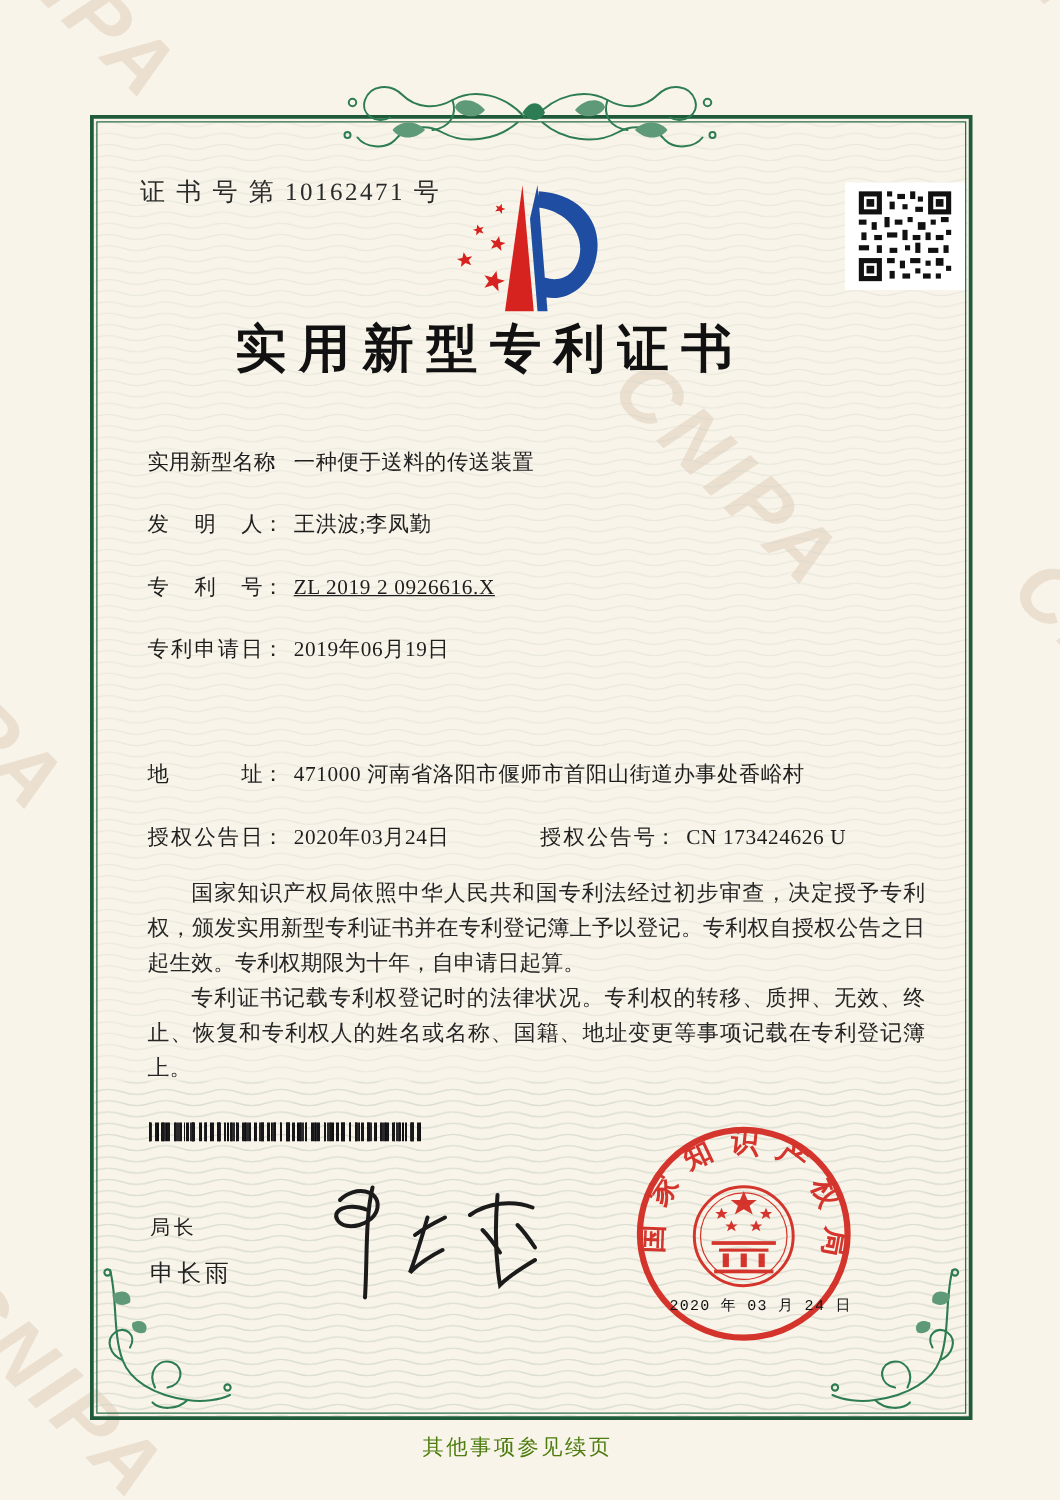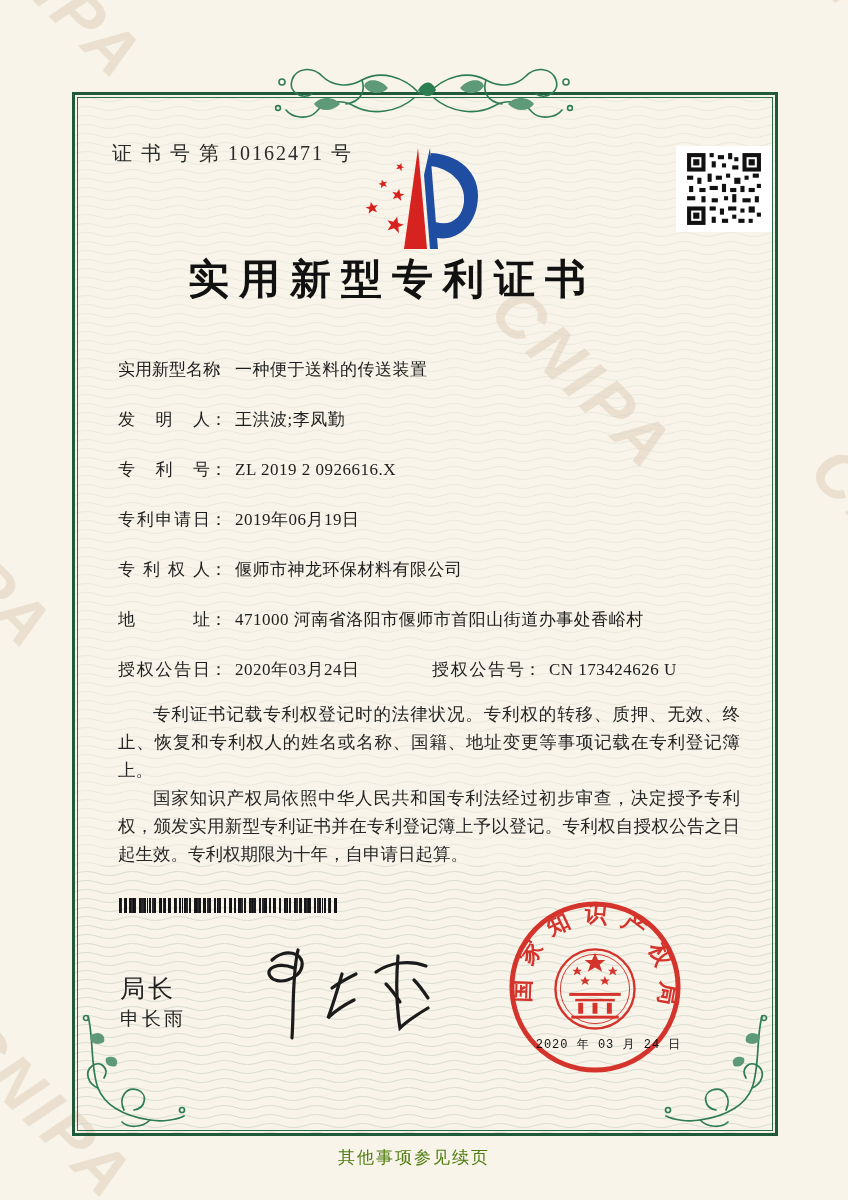--- a/index.html
+++ b/index.html
@@ -41,21 +41,21 @@
   .body-text{position:absolute;left:118px;top:700px;width:622px;font-size:17.5px;
              line-height:28px;color:#262626;text-align:justify;}
   .body-text p{margin:0;text-indent:2em;}
 
   .barcode{position:absolute;left:119px;top:898px;width:220px;height:15px;
            background:
              repeating-linear-gradient(90deg,#17171a 0 2px,transparent 2px 5px),
              repeating-linear-gradient(90deg,#0e0e11 0 1px,transparent 1px 7px),
              repeating-linear-gradient(90deg,rgba(20,20,24,.9) 0 3px,transparent 3px 11px);}
 
-  .officer{position:absolute;left:120px;top:972px;font-size:25px;letter-spacing:3px;
+  .officer{position:absolute;left:120px;top:972px;font-size:16px;letter-spacing:3px;
            font-family:"Liberation Sans","DejaVu Sans",sans-serif;color:#222;}
   .officer-name{position:absolute;left:120px;top:1006px;font-size:19px;letter-spacing:3px;
            font-family:"Liberation Sans","DejaVu Sans",sans-serif;color:#222;text-align:center;}
   .signature{position:absolute;left:238px;top:942px;}
 
   .seal{position:absolute;left:506px;top:898px;}
   .seal-date{position:absolute;left:516px;top:1036px;width:185px;text-align:center;
              font-size:12px;color:#111;letter-spacing:1px;z-index:6;font-family:Liberation Mono, monospace;}
 
   .page-footer{position:absolute;left:72px;top:1090px;width:700px;text-align:center;
@@ -204,42 +204,39 @@
     </div>
 
     <div class="title">实用新型专利证书</div>
 
     <div class="frow" style="top:358px;">
       <span class="flabel">实用新型名称</span><span class="colon">：</span><span class="fvalue">一种便于送料的传送装置</span>
     </div>
     <div class="frow" style="top:408px;">
       <span class="flabel">发明人</span><span class="colon">：</span><span class="fvalue">王洪波;李凤勤</span>
     </div>
-    <div class="frow" style="top:458px;">
+    <div class="frow" style="top:458px;text-decoration:underline;">
       <span class="flabel">专利号</span><span class="colon">：</span><span class="fvalue">ZL 2019 2 0926616.X</span>
     </div>
     <div class="frow" style="top:508px;">
       <span class="flabel">专利申请日</span><span class="colon">：</span><span class="fvalue">2019年06月19日</span>
-    </div>
-    <div class="frow" style="top:558px;">
-      <span class="flabel">专利权人</span><span class="colon">：</span><span class="fvalue">偃师市神龙环保材料有限公司</span>
     </div>
     <div class="frow" style="top:608px;">
       <span class="flabel">地址</span><span class="colon">：</span><span class="fvalue">471000 河南省洛阳市偃师市首阳山街道办事处香峪村</span>
     </div>
     <div class="frow" style="top:658px;">
       <span class="flabel">授权公告日</span><span class="colon">：</span><span class="fvalue">2020年03月24日</span>
       <span class="grant-no">
         <span class="flabel">授权公告号</span><span class="colon">：</span><span class="fvalue">CN 173424626 U</span>
       </span>
     </div>
 
     <div class="body-text">
+      <p>国家知识产权局依照中华人民共和国专利法经过初步审查，决定授予专利权，颁发实用新型专利证书并在专利登记簿上予以登记。专利权自授权公告之日起生效。专利权期限为十年，自申请日起算。</p>
       <p>专利证书记载专利权登记时的法律状况。专利权的转移、质押、无效、终止、恢复和专利权人的姓名或名称、国籍、地址变更等事项记载在专利登记簿上。</p>
-      <p>国家知识产权局依照中华人民共和国专利法经过初步审查，决定授予专利权，颁发实用新型专利证书并在专利登记簿上予以登记。专利权自授权公告之日起生效。专利权期限为十年，自申请日起算。</p>
     </div>
 
     <div class="barcode"></div>
 
     <div class="officer">局长</div>
     <div class="officer-name">申长雨</div>
 
     <svg class="signature" width="215" height="100" viewBox="0 0 215 100">
       <g fill="none" stroke="#1b1b1b" stroke-width="3.2" stroke-linecap="round">
         <path d="M60,8 C54,34 56,64 54,96"></path>

